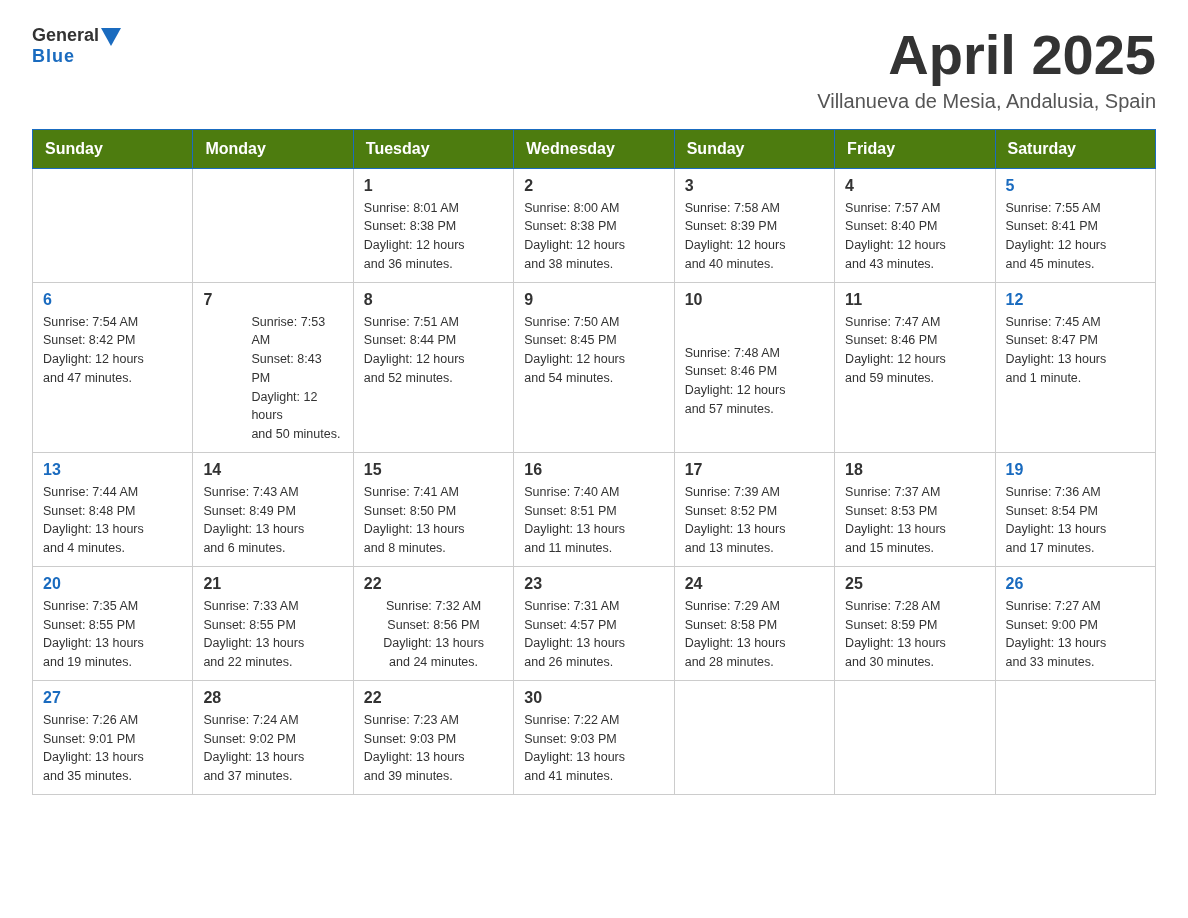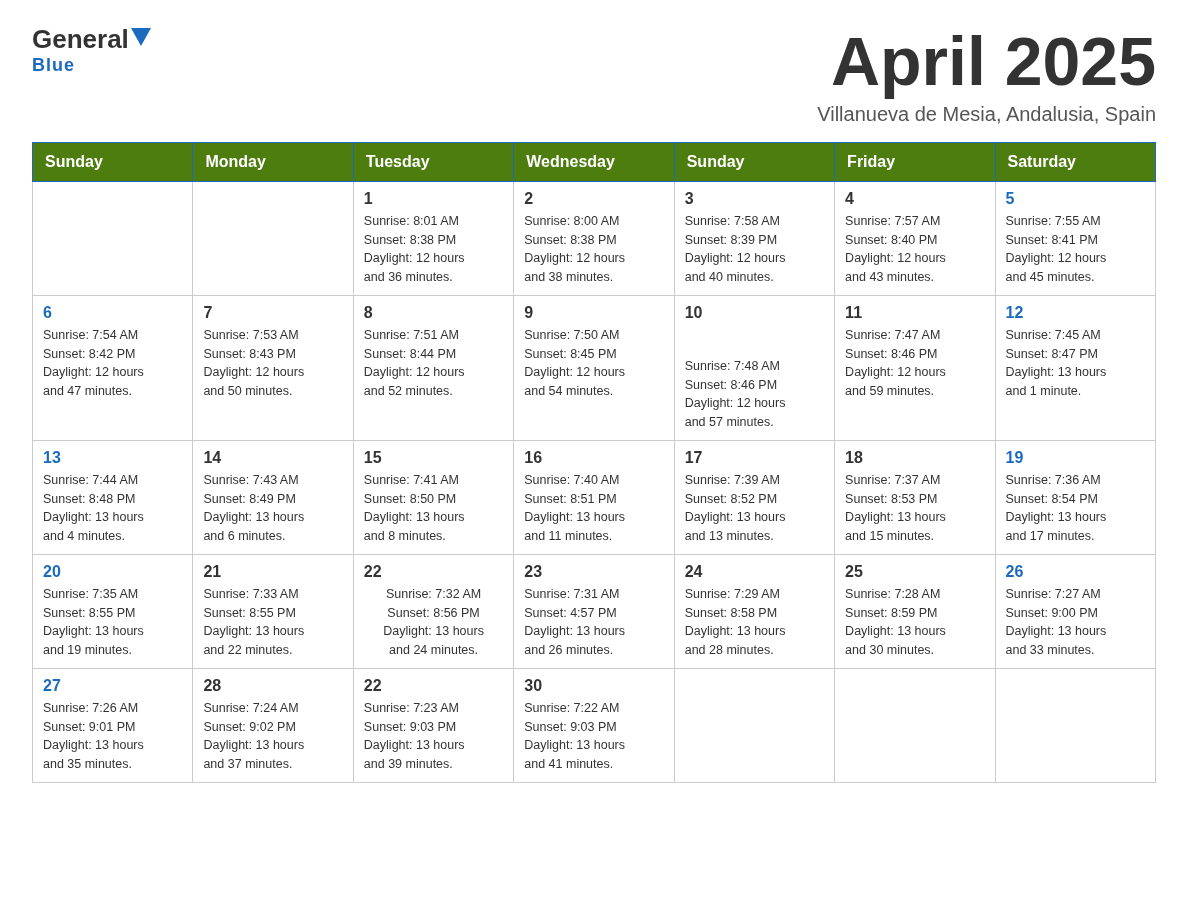--- a/index.html
+++ b/index.html
@@ -16,21 +16,22 @@
       align-items: flex-start;
       margin-bottom: 16px;
     }
     .logo {
       display: flex;
       flex-direction: column;
       align-items: flex-start;
     }
     .logo-text {
       display: flex;
-      font-size: 26px;
+      align-items: center;
+      font-size: 18px;
       font-weight: bold;
       color: #333;
     }
     .logo-general { color: #333; }
     .logo-triangle {
       width: 0; height: 0;
       border-left: 10px solid transparent;
       border-right: 10px solid transparent;
       border-top: 18px solid #1a6bbf;
       margin-left: 2px;
@@ -41,21 +42,21 @@
       font-size: 18px;
       font-weight: bold;
       color: #1a6bbf;
       margin-top: 0px;
       letter-spacing: 1px;
     }
     .title-block {
       text-align: right;
     }
     .title-month {
-      font-size: 68px;
+      font-size: 56px;
       font-weight: bold;
       color: #333;
       line-height: 1.1;
     }
     .title-location {
       font-size: 20px;
       color: #555;
       margin-top: 4px;
     }
     .calendar {
@@ -170,21 +171,21 @@
       <tr>
         <td>
           <div class="day-number">6</div>
           <div class="day-info" style="white-space: pre-line;">Sunrise: 7:54 AM
 Sunset: 8:42 PM
 Daylight: 12 hours
 and 47 minutes.</div>
         </td>
         <td>
           <div class="day-number">7</div>
-          <div class="day-info" style="white-space: pre-line;">Sunrise: 7:53 AM
+          <div class="day-info" style="white-space: pre-line; margin-left: 48px;">Sunrise: 7:53 AM
 Sunset: 8:43 PM
 Daylight: 12 hours
 and 50 minutes.</div>
         </td>
         <td>
           <div class="day-number">8</div>
           <div class="day-info" style="white-space: pre-line;">Sunrise: 7:51 AM
 Sunset: 8:44 PM
 Daylight: 12 hours
 and 52 minutes.</div>

